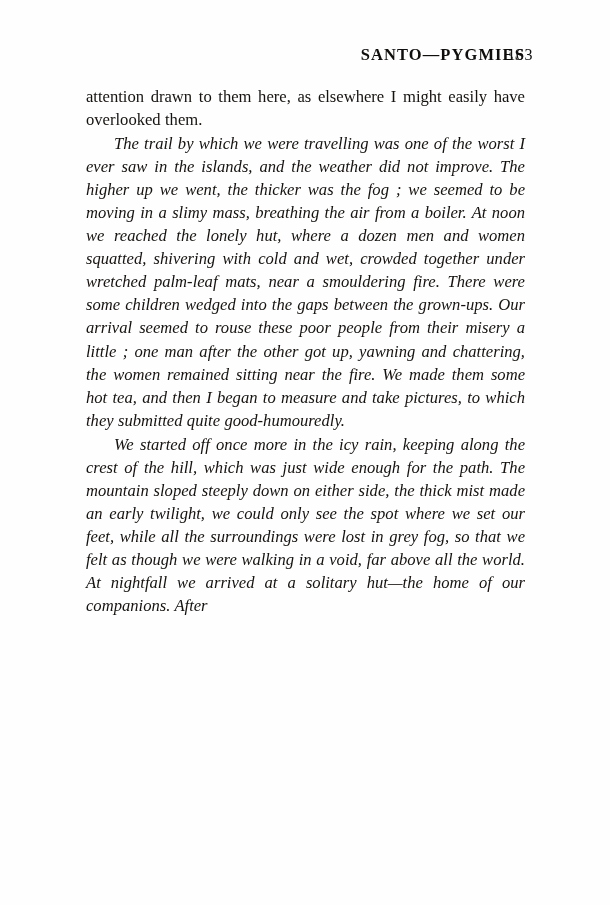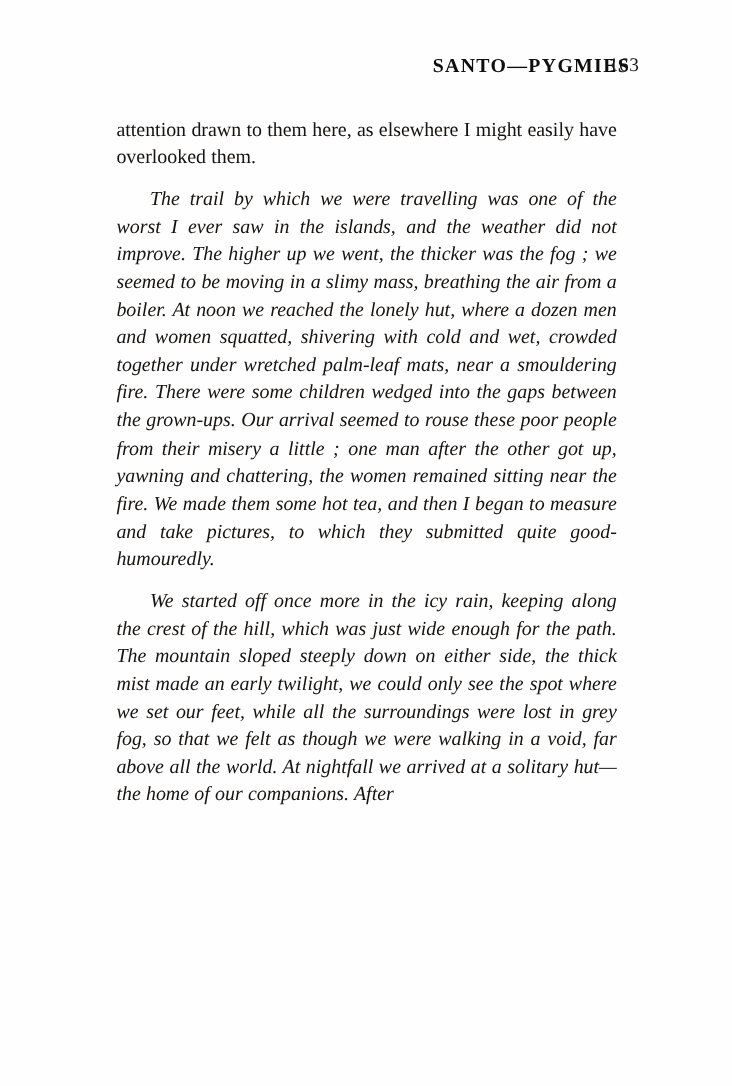--- a/index.html
+++ b/index.html
@@ -61,21 +61,21 @@
     left: 85px;
     top: 84px;
     width: 441px;
     font-size: 16.6px;
     line-height: 23.05px;
     text-align: justify;
     text-justify: inter-word;
     color: #15120f;
   }
   .text-block p {
-    margin: 12px;
+    margin: 1px;
     text-indent: 0;
     word-spacing: 0.2px;
   }
   .text-block p.indent {
     text-indent: 28px;
     font-style: italic;
   }
 </style>
 </head>
 <body>

